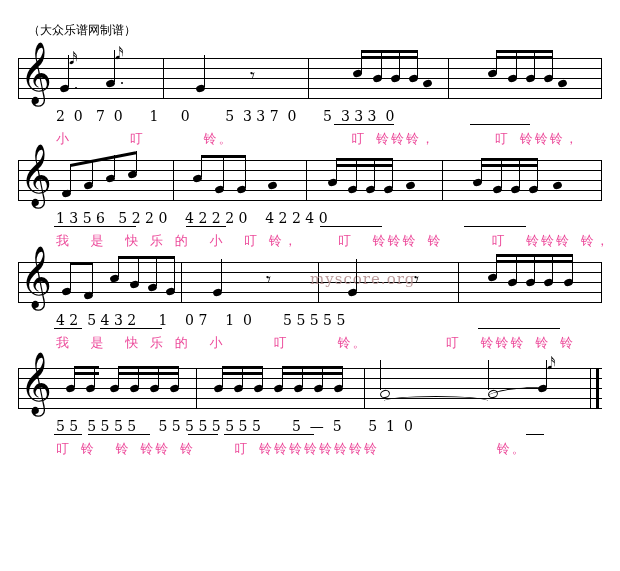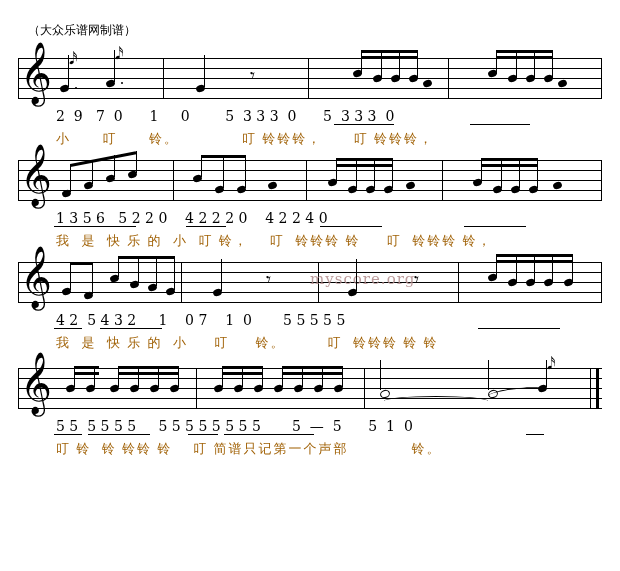--- a/index.html
+++ b/index.html
@@ -128,22 +128,22 @@
     font-size: 14px;
     font-family: "DejaVu Serif", serif;
     color: #000;
     letter-spacing: 0;
     white-space: pre;
   }
 
   .lyrics {
     position: absolute;
     font-size: 13px;
-    font-family: Liberation Serif, serif;
-    color: #a16207;
+    font-family: Liberation Mono, monospace;
+    color: #ec4899;
     white-space: pre;
   }
 
   .watermark {
     position: absolute;
     font-size: 15px;
     font-family: "DejaVu Serif", serif;
     color: #b08a8a;
     opacity: 0.85;
     letter-spacing: 1px;
@@ -224,21 +224,21 @@
       <div class="note" style="left:526px; top:17px;"></div>
       <div class="stem" style="left:478px; top:-8px; height:24px;"></div>
       <div class="stem" style="left:498px; top:-8px; height:29px;"></div>
       <div class="stem" style="left:516px; top:-8px; height:29px;"></div>
       <div class="stem" style="left:534px; top:-8px; height:29px;"></div>
       <div class="beam" style="left:478px; top:-8px; width:57px;"></div>
       <div class="beam" style="left:478px; top:-2px; width:57px;"></div>
       <div class="note" style="left:540px; top:22px;"></div>
     </div>
 
-    <div class="jianpu" style="left:38px; top:50px; letter-spacing:0;">2  9   7  0      1     0        5  3 3 3  0      5  3 3 3  0</div>
+    <div class="jianpu" style="left:38px; top:50px; letter-spacing:0;">2  0   7  0      1     0        5  3 3 7  0      5  3 3 3  0</div>
     <div class="underbar" style="left:316px; top:66px; width:60px;"></div>
     <div class="underbar" style="left:452px; top:66px; width:60px;"></div>
     <div class="lyrics" style="left:38px; top:72px; letter-spacing:2px;">小      叮      铃。            叮 铃铃铃，      叮 铃铃铃，</div>
   </div>
 
   <div class="system" style="top:160px;">
     <div class="staff">
       <div class="line l0"></div>
       <div class="line l1"></div>
       <div class="line l2"></div>
@@ -431,17 +431,17 @@
       <div class="tie" style="left:366px; top:28px; width:104px;"></div>
       <div class="tie" style="left:470px; top:20px; width:58px; transform: rotate(-6deg);"></div>
     </div>
 
     <div class="jianpu" style="left:38px; top:50px;">5 5  5 5 5 5     5 5 5 5 5 5 5 5       5  —  5      5  1  0</div>
     <div class="underbar" style="left:36px; top:66px; width:28px;"></div>
     <div class="underbar" style="left:70px; top:66px; width:62px;"></div>
     <div class="underbar" style="left:170px; top:66px; width:30px;"></div>
     <div class="underbar" style="left:206px; top:66px; width:90px;"></div>
     <div class="underbar" style="left:508px; top:66px; width:18px;"></div>
-    <div class="lyrics" style="left:38px; top:72px; letter-spacing:2px;">叮 铃  铃 铃铃 铃    叮 简谱只记第一个声部            铃。</div>
+    <div class="lyrics" style="left:38px; top:72px; letter-spacing:2px;">叮 铃  铃 铃铃 铃    叮 铃铃铃铃铃铃铃铃            铃。</div>
   </div>
 
 
 </div>
 
 </body></html>

